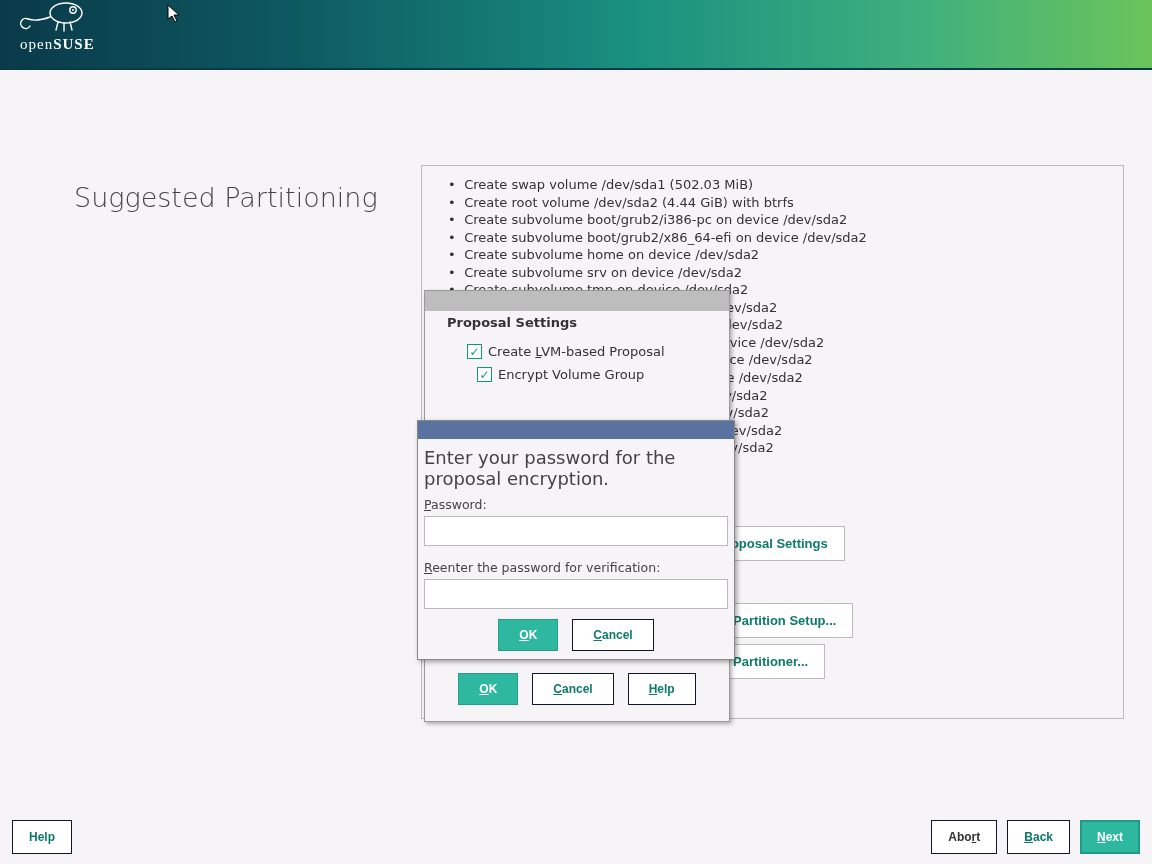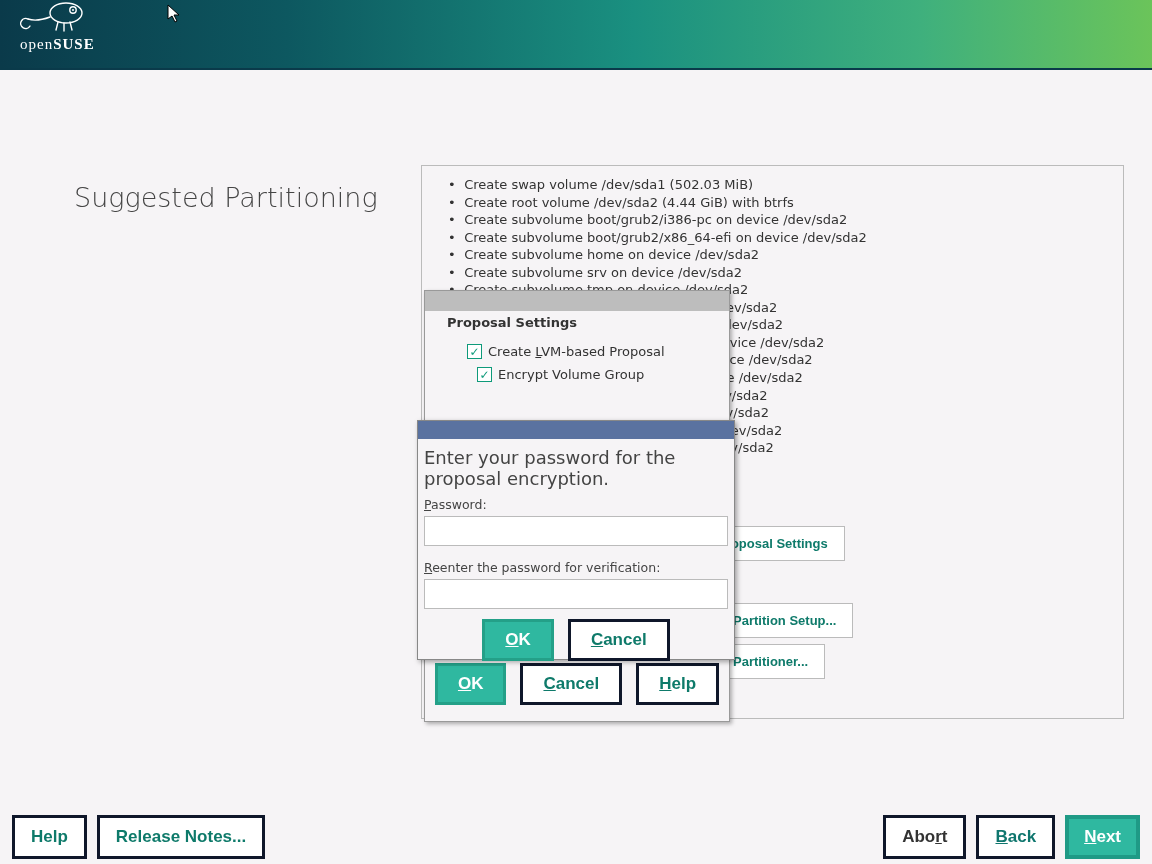--- a/index.html
+++ b/index.html
@@ -72,22 +72,22 @@
   width: 15px; height: 15px; border: 1px solid #0e9a7a; background: #fff;
   display: flex; align-items: center; justify-content: center;
   color: #0e9a7a; font-size: 12px; line-height: 1;
 }
 .cb-label .u { text-decoration: underline; }
 .proposal-buttons {
   position: absolute; bottom: 16px; left: 0; right: 0;
   display: flex; justify-content: center; gap: 14px;
 }
 .btn {
-  border: 3px solid #0f172a; background: #fff; color: #0e7a6a;
-  font-weight: 600; font-size: 17px; padding: 8px 20px; cursor: pointer;
+  border: 1px solid #0f172a; background: #fff; color: #0e7a6a;
+  font-weight: 600; font-size: 12px; padding: 8px 20px; cursor: pointer;
 }
 .btn.primary { background: #2fb8a0; color: #fff; border-color: #24a088; }
 .btn .u { text-decoration: underline; }
 
 .password-dialog {
   position: absolute; left: 417px; top: 348px; width: 318px; height: 240px;
   background: #f6f4f6; border: 1px solid #888;
   box-shadow: 2px 2px 5px rgba(0,0,0,0.35);
   z-index: 30;
 }
@@ -201,20 +201,19 @@
         <button class="btn primary"><span class="u">O</span><span>K</span></button>
         <button class="btn"><span class="u">C</span><span>ancel</span></button>
       </div>
     </div>
   </div>
 </div>
 
 <div class="footer">
   <div class="left">
     <button class="btn"><span>Help</span></button>
-    <button class="btn"><span>Release Notes...</span></button>
   </div>
   <div class="right">
     <button class="btn abort"><span>Abo</span><span class="u">r</span><span>t</span></button>
     <button class="btn back"><span class="u">B</span><span>ack</span></button>
     <button class="btn next"><span class="u">N</span><span>ext</span></button>
   </div>
 </div>
 
 </body></html>

